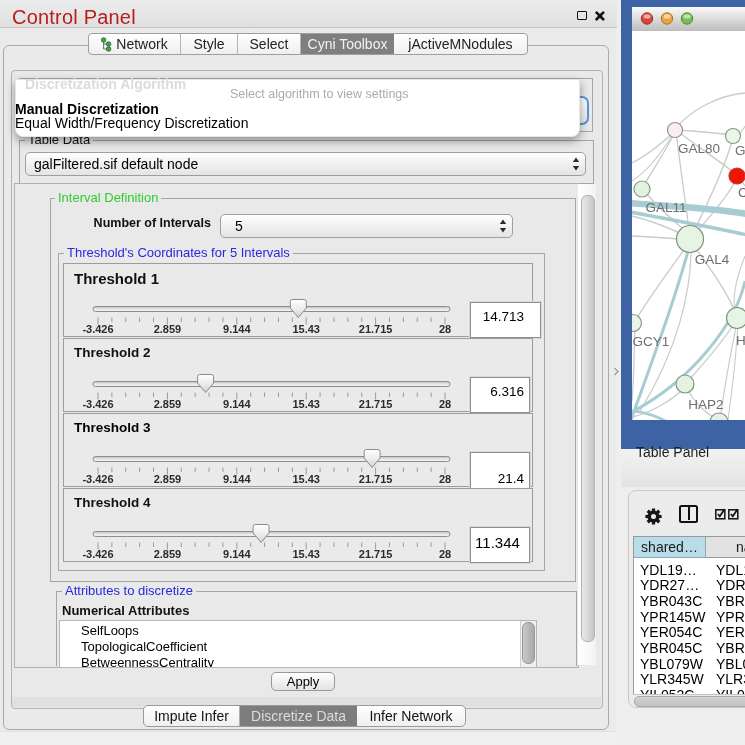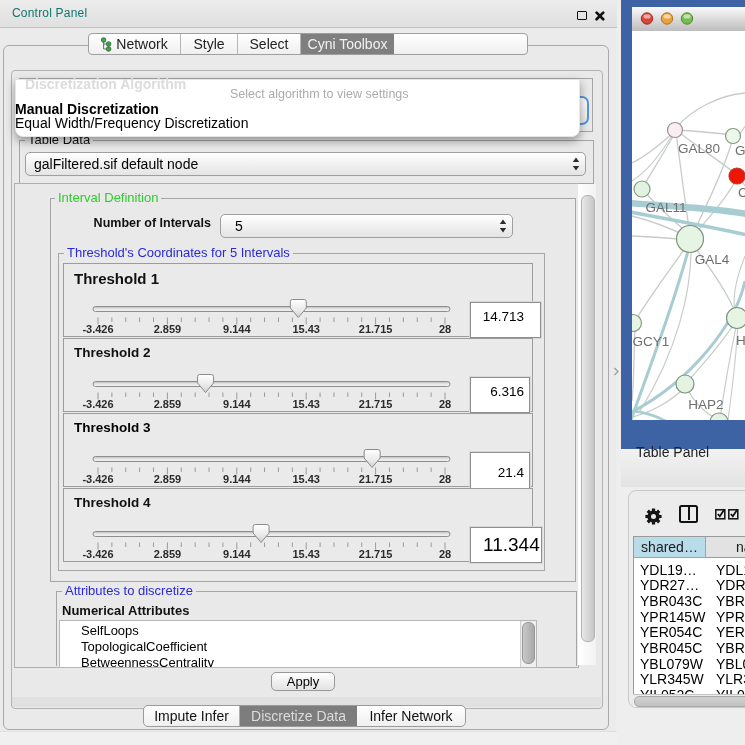--- a/index.html
+++ b/index.html
@@ -3,21 +3,21 @@
   html,body{margin:0;padding:0}
   body{width:745px;height:745px;position:relative;overflow:hidden;
        font-family:"Liberation Sans",sans-serif;background:#ededed}
   .fs{position:absolute;border:1px solid #a5a5a5}
   .leg{position:absolute;font-size:13px;background:#eaeaea;padding:0 3px;white-space:nowrap}
 </style></head><body>
 
 <div style="position:absolute;left:0;top:0;width:616px;height:745px;background:#ebebeb"></div>
 <div style="position:absolute;left:0;top:731px;width:617px;height:14px;background:#f0f0f0;border-top:1px solid #e0e0e0"></div>
 <div style="position:absolute;left:0;top:0;width:617px;height:27px;background:linear-gradient(#ececec,#e0e0e0);border-bottom:1px solid #c3c3c3"></div>
-<div style="position:absolute;left:12px;top:6px;font-size:12px;letter-spacing:0.2px;color:#0f766e">Control Panel</div>
+<div style="position:absolute;left:12px;top:6px;font-size:20px;letter-spacing:0.2px;color:#b91c1c">Control Panel</div>
 <div style="position:absolute;left:577px;top:10.5px;width:9.5px;height:9.5px;box-sizing:border-box;border:1.7px solid #111;border-radius:1px"></div>
 <svg width="10" height="10" style="position:absolute;left:594.5px;top:10.5px">
     <path d="M1.6 1.6 L8.2 8.2 M8.2 1.6 L1.6 8.2" stroke="#111" stroke-width="2.7" stroke-linecap="round"></path>
   </svg>
 
 <div style="position:absolute;left:3px;top:45px;width:604px;height:683px;border:1px solid #a9a9a9;border-radius:6px;background:#eaeaea"></div>
 
 <div style="position:absolute;left:11px;top:70px;width:590px;height:637px;border:1px solid #b2b2b2;border-radius:4px;background:#e9e9e9"></div>
 <div style="position:absolute;left:12px;top:697px;width:589px;height:10px;background:#e0e0e0;border-radius:0 0 4px 4px"></div>
 
@@ -26,20 +26,21 @@
     <svg width="11" height="15" style="margin-right:4px;margin-top:1px">
         <path d="M2.6 3 V12 M2.6 7 H7.3 M2.6 12 H7.3" stroke="#707070" stroke-width="1.1" fill="none"></path>
         <circle cx="2.6" cy="3" r="2.3" fill="#49a14f" stroke="#23662a" stroke-width="0.8"></circle>
         <circle cx="7.6" cy="7" r="2.3" fill="#49a14f" stroke="#23662a" stroke-width="0.8"></circle>
         <circle cx="7.6" cy="12" r="2.3" fill="#49a14f" stroke="#23662a" stroke-width="0.8"></circle>
       </svg>
     Network</div>
   <div style="width:56px;text-align:center;border-right:1px solid #b5b5b5">Style</div>
   <div style="width:62px;text-align:center;border-right:1px solid #b5b5b5">Select</div>
   <div style="width:93px;text-align:center;background:#7f7f7f;color:#f2f2f2">Cyni Toolbox</div>
+  <div style="flex:1;text-align:center;border-radius:0 4px 4px 0">jActiveMNodules</div>
 </div>
 
 <div class="fs" style="left:19px;top:78px;width:572px;height:52px;background:#e9e9e9"></div>
 <div style="position:absolute;left:27px;top:96px;width:558px;height:25px;border:2.5px solid #5a95d6;border-radius:7px;background:linear-gradient(#fff,#e8e8e8)"></div>
 
 <div class="fs" style="left:19px;top:140px;width:573px;height:42px;background:#e9e9e9"></div>
 <div class="leg" style="left:25px;top:132px;color:#111;background:#e9e9e9">Table Data</div>
 
 <div style="position:absolute;left:25px;top:152px;width:559px;height:22px;border:1px solid #9f9f9f;border-radius:5px;background:linear-gradient(#ffffff,#f2f2f2 45%,#e4e4e4);box-shadow:inset 0 1px 0 #fff">
   <div style="position:absolute;left:8px;top:2.5px;font-size:14px;color:#000">galFiltered.sif default node</div>
@@ -142,21 +143,21 @@
       <rect x="29" y="13.5" width="357" height="5" rx="2.5" fill="url(#trg)" stroke="#8e8e8e" stroke-width="1"></rect>
       <path d="M34.00 24.5v7M47.88 24.5v4.5M61.76 24.5v4.5M75.64 24.5v4.5M89.52 24.5v4.5M103.40 24.5v7M117.28 24.5v4.5M131.16 24.5v4.5M145.04 24.5v4.5M158.92 24.5v4.5M172.80 24.5v7M186.68 24.5v4.5M200.56 24.5v4.5M214.44 24.5v4.5M228.32 24.5v4.5M242.20 24.5v7M256.08 24.5v4.5M269.96 24.5v4.5M283.84 24.5v4.5M297.72 24.5v4.5M311.60 24.5v7M325.48 24.5v4.5M339.36 24.5v4.5M353.24 24.5v4.5M367.12 24.5v4.5M381.00 24.5v7" stroke="#9a9a9a" stroke-width="1" fill="none"></path>
       <path d="M302.33 6.5 h11.6 a2.2 2.2 0 0 1 2.2 2.2 v6.3 L308.13 24.5 l-8 -9.5 v-6.3 a2.2 2.2 0 0 1 2.2 -2.2 z" fill="url(#thg)" stroke="#8a8a8a" stroke-width="1"></path>
     </svg>
   <div style="position:absolute;left:4.0px;top:58.5px;width:60px;text-align:center;font-size:11px;font-weight:bold;color:#2b2b2b">-3.426</div>
     <div style="position:absolute;left:73.4px;top:58.5px;width:60px;text-align:center;font-size:11px;font-weight:bold;color:#2b2b2b">2.859</div>
     <div style="position:absolute;left:142.8px;top:58.5px;width:60px;text-align:center;font-size:11px;font-weight:bold;color:#2b2b2b">9.144</div>
     <div style="position:absolute;left:212.2px;top:58.5px;width:60px;text-align:center;font-size:11px;font-weight:bold;color:#2b2b2b">15.43</div>
     <div style="position:absolute;left:281.6px;top:58.5px;width:60px;text-align:center;font-size:11px;font-weight:bold;color:#2b2b2b">21.715</div>
     <div style="position:absolute;left:351.0px;top:58.5px;width:60px;text-align:center;font-size:11px;font-weight:bold;color:#2b2b2b">28</div>
-  <div style="position:absolute;left:406px;top:38px;width:53px;height:28px;background:#fff;border:1px solid #8f8f8f;outline:1px solid #d8d8d8;font-size:13.5px;text-align:right;padding:12px 5px 0 0;color:#000">21.4</div>
+  <div style="position:absolute;left:406px;top:38px;width:53px;height:28px;background:#fff;border:1px solid #8f8f8f;outline:1px solid #d8d8d8;font-size:13.5px;text-align:right;padding:18px 5px 0 0;color:#000">21.4</div>
 </div>
 
 <div style="position:absolute;left:63px;top:488px;width:468px;height:72px;border:1px solid #9c9c9c;background:#eaeaea">
   <div style="position:absolute;left:10px;top:6px;font-size:13.5px;font-weight:bold;color:#111">Threshold 4</div>
   <svg width="470" height="42" style="position:absolute;left:0;top:29">
       <defs>
         <linearGradient id="trg" x1="0" y1="0" x2="0" y2="1">
           <stop offset="0" stop-color="#b9b9b9"></stop>
           <stop offset="0.5" stop-color="#e8e8e8"></stop>
           <stop offset="1" stop-color="#f2f2f2"></stop>
@@ -170,21 +171,21 @@
       <rect x="29" y="13.5" width="357" height="5" rx="2.5" fill="url(#trg)" stroke="#8e8e8e" stroke-width="1"></rect>
       <path d="M34.00 24.5v7M47.88 24.5v4.5M61.76 24.5v4.5M75.64 24.5v4.5M89.52 24.5v4.5M103.40 24.5v7M117.28 24.5v4.5M131.16 24.5v4.5M145.04 24.5v4.5M158.92 24.5v4.5M172.80 24.5v7M186.68 24.5v4.5M200.56 24.5v4.5M214.44 24.5v4.5M228.32 24.5v4.5M242.20 24.5v7M256.08 24.5v4.5M269.96 24.5v4.5M283.84 24.5v4.5M297.72 24.5v4.5M311.60 24.5v7M325.48 24.5v4.5M339.36 24.5v4.5M353.24 24.5v4.5M367.12 24.5v4.5M381.00 24.5v7" stroke="#9a9a9a" stroke-width="1" fill="none"></path>
       <path d="M191.29 6.5 h11.6 a2.2 2.2 0 0 1 2.2 2.2 v6.3 L197.09 24.5 l-8 -9.5 v-6.3 a2.2 2.2 0 0 1 2.2 -2.2 z" fill="url(#thg)" stroke="#8a8a8a" stroke-width="1"></path>
     </svg>
   <div style="position:absolute;left:4.0px;top:58.5px;width:60px;text-align:center;font-size:11px;font-weight:bold;color:#2b2b2b">-3.426</div>
     <div style="position:absolute;left:73.4px;top:58.5px;width:60px;text-align:center;font-size:11px;font-weight:bold;color:#2b2b2b">2.859</div>
     <div style="position:absolute;left:142.8px;top:58.5px;width:60px;text-align:center;font-size:11px;font-weight:bold;color:#2b2b2b">9.144</div>
     <div style="position:absolute;left:212.2px;top:58.5px;width:60px;text-align:center;font-size:11px;font-weight:bold;color:#2b2b2b">15.43</div>
     <div style="position:absolute;left:281.6px;top:58.5px;width:60px;text-align:center;font-size:11px;font-weight:bold;color:#2b2b2b">21.715</div>
     <div style="position:absolute;left:351.0px;top:58.5px;width:60px;text-align:center;font-size:11px;font-weight:bold;color:#2b2b2b">28</div>
-  <div style="position:absolute;left:406px;top:38px;width:53px;height:28px;background:#fff;border:1px solid #8f8f8f;outline:1px solid #d8d8d8;font-size:19px;text-align:center;padding:6px 5px 0 12px;color:#000">11.344</div>
+  <div style="position:absolute;left:406px;top:38px;width:53px;height:28px;background:#fff;border:1px solid #8f8f8f;outline:1px solid #d8d8d8;font-size:15px;text-align:center;padding:6px 5px 0 0;color:#000">11.344</div>
 </div>
 
 <div class="fs" style="left:56px;top:591px;width:519px;height:74px;background:#e9e9e9;border-bottom:none"></div>
 <div class="leg" style="left:62px;top:583px;color:#2929dd;background:#e9e9e9">Attributes to discretize</div>
 <div style="position:absolute;left:62px;top:603px;font-size:13px;font-weight:bold;color:#111">Numerical Attributes</div>
 <div style="position:absolute;left:59px;top:620px;width:476px;height:46px;background:#fff;border:1px solid #b6b6b6;overflow:hidden">
   <div style="position:absolute;left:21px;top:2px;font-size:13px;color:#000">SelfLoops</div>
   <div style="position:absolute;left:21px;top:18px;font-size:13px;color:#000">TopologicalCoefficient</div>
   <div style="position:absolute;left:21px;top:34px;font-size:13px;color:#000">BetweennessCentrality</div>
   <div style="position:absolute;right:0;top:0;width:15px;height:46px;background:#f0f0f0;border-left:1px solid #d0d0d0"></div>

